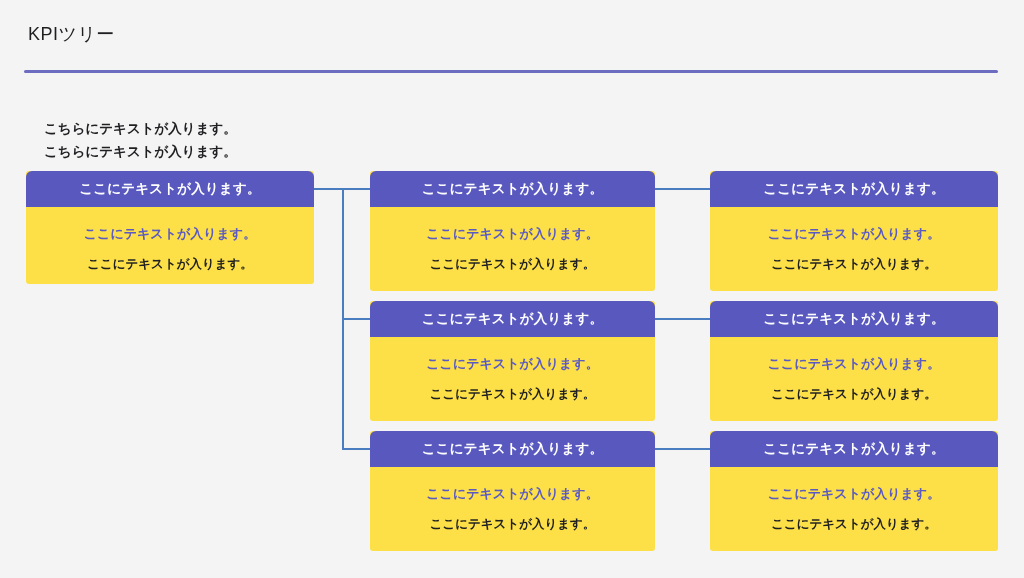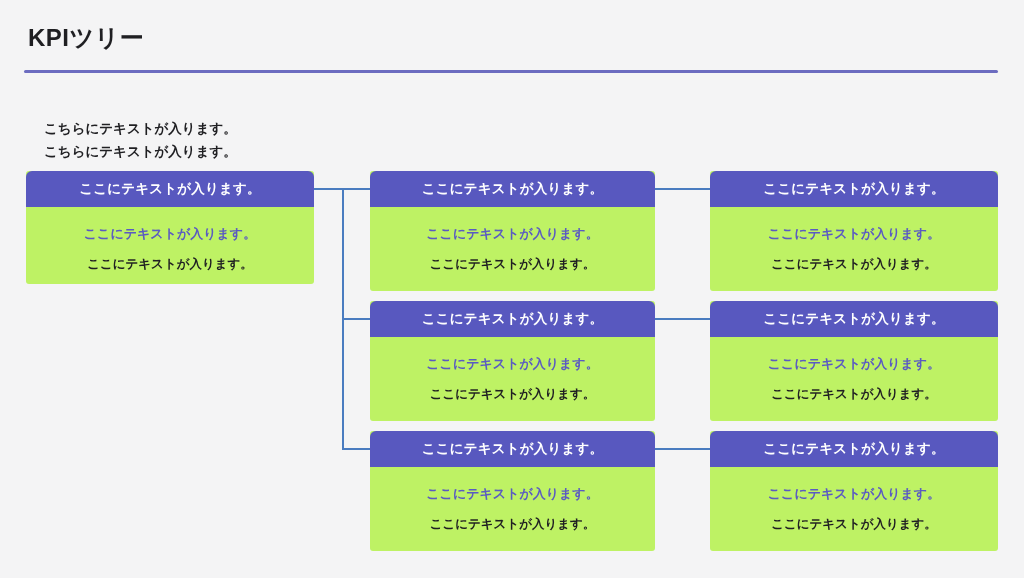--- a/index.html
+++ b/index.html
@@ -20,22 +20,22 @@
   #slide-header {
     position: absolute;
     left: 0;
     top: 0;
     width: 1024px;
   }
   #page-title {
     position: absolute;
     left: 28px;
     top: 22px;
-    font-size: 24px;
-    font-weight: bold;
+    font-size: 18px;
+    font-weight: normal;
     letter-spacing: 0.5px;
     color: #1f1f22;
     white-space: nowrap;
   }
   #title-rule {
     position: absolute;
     left: 24px;
     top: 70px;
     width: 974px;
     height: 3px;
@@ -60,21 +60,21 @@
   #tree {
     position: absolute;
     left: 0;
     top: 0;
     width: 1024px;
     height: 578px;
   }
 
   .card {
     position: absolute;
-    background: #bef264;
+    background: #fde047;
     border-radius: 3px;
     box-sizing: border-box;
     overflow: hidden;
   }
   .card-header {
     height: 36px;
     line-height: 36px;
     background: #5858bf;
     color: #ffffff;
     font-size: 13.5px;

